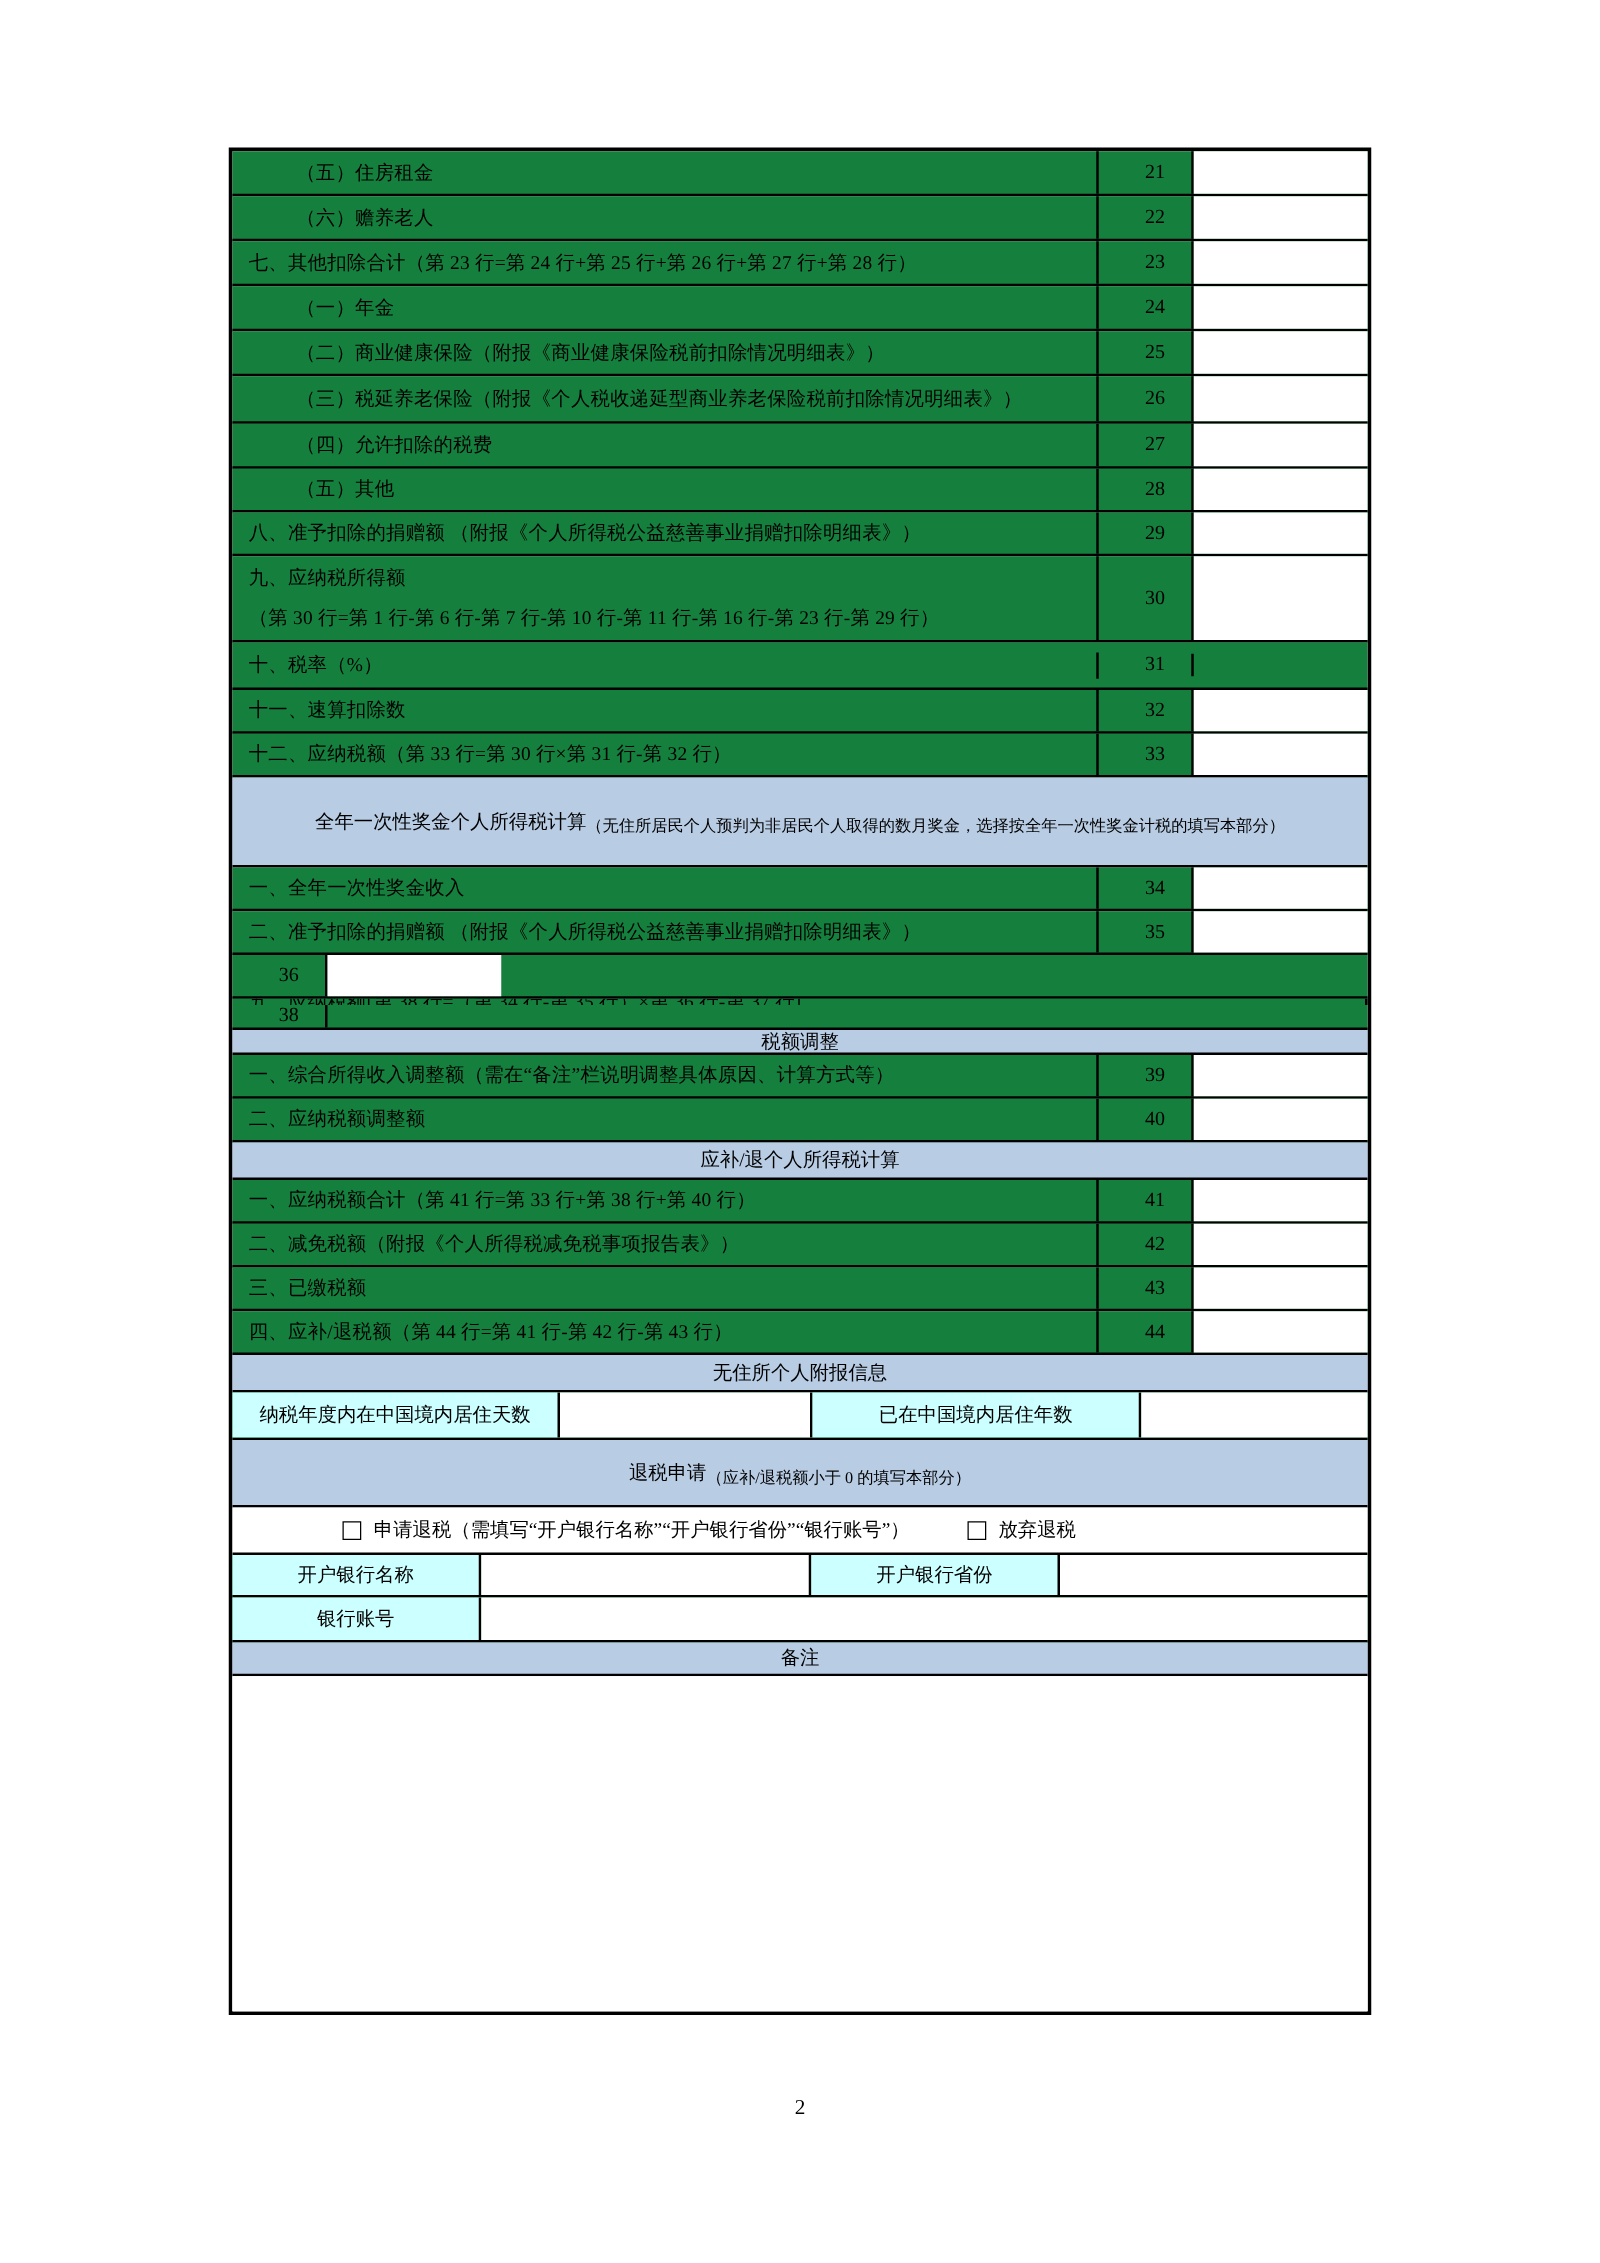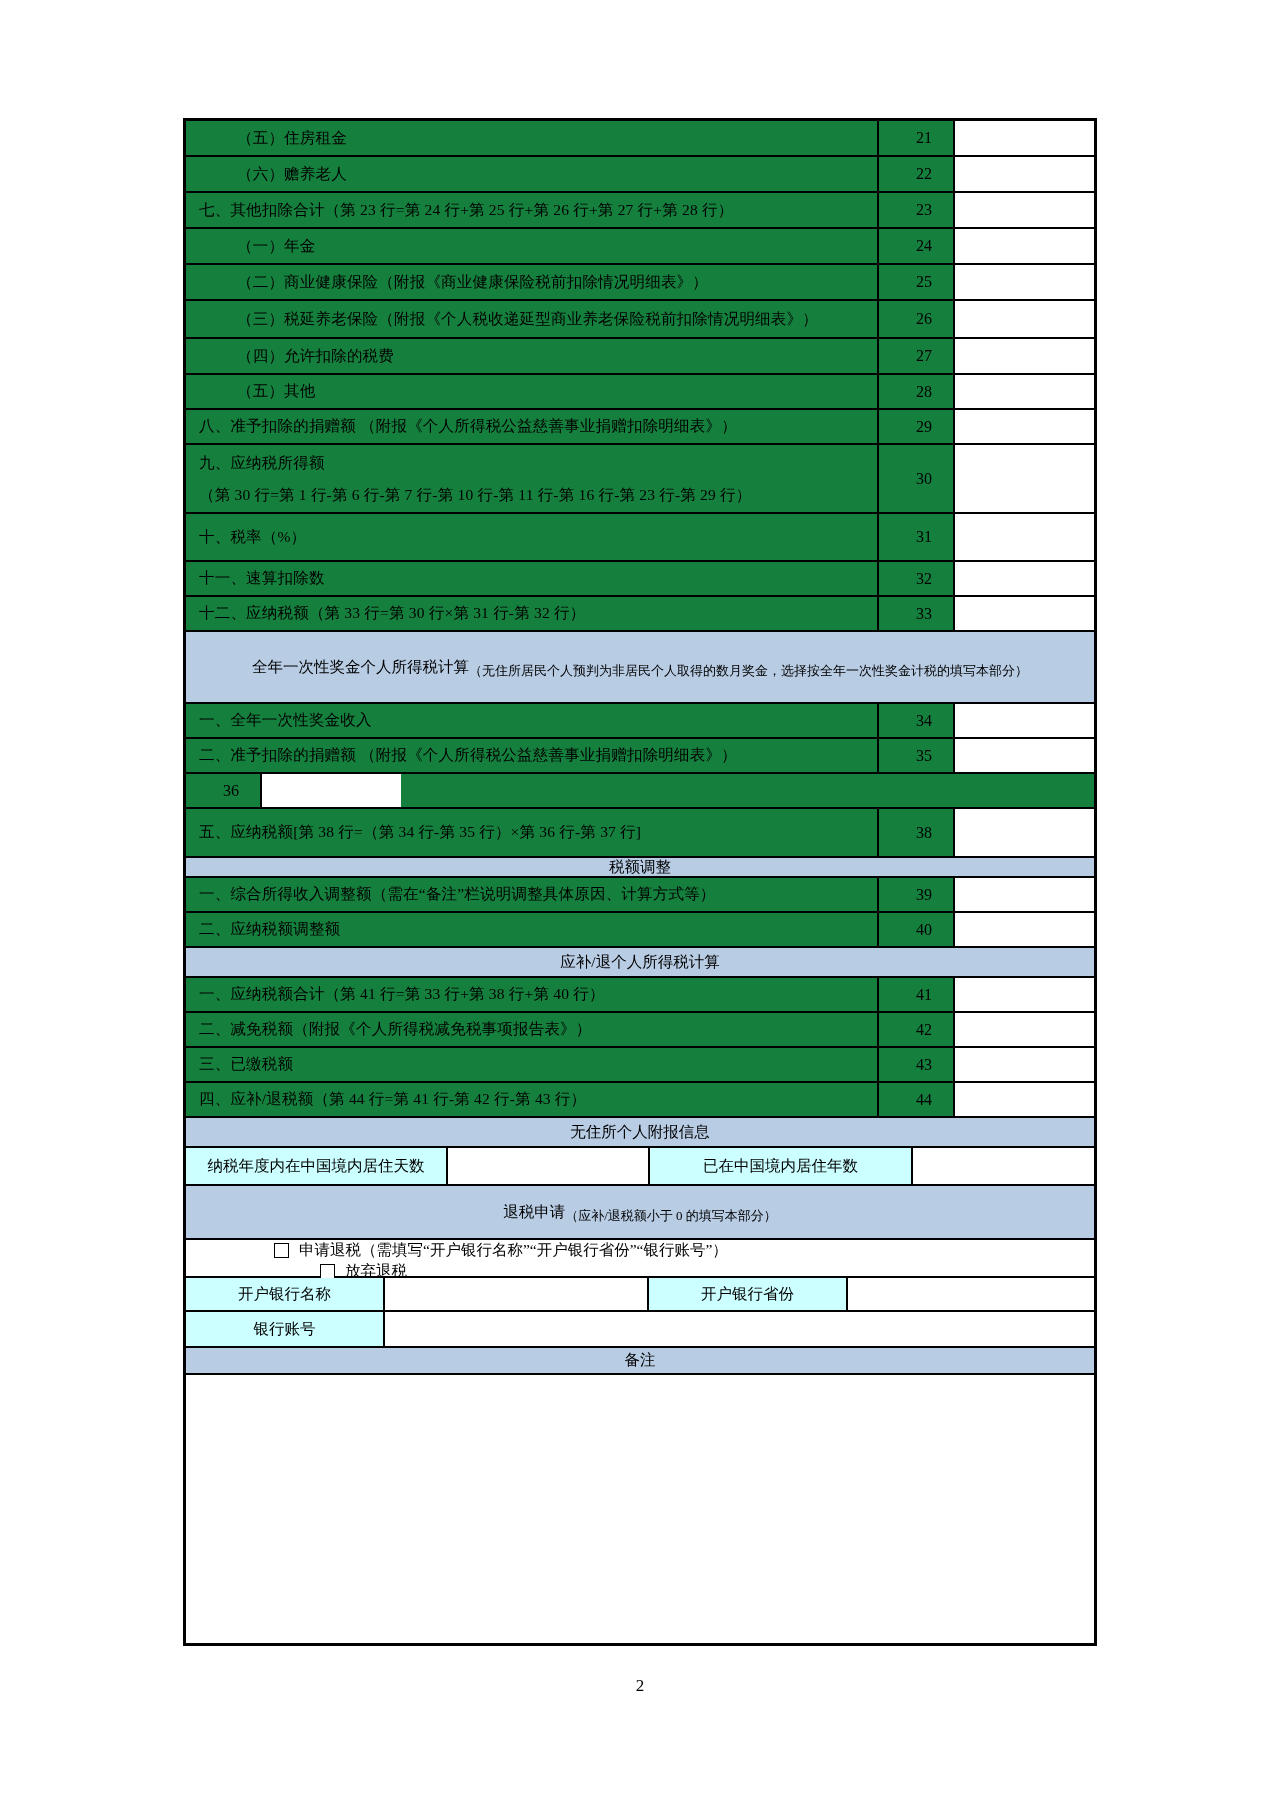--- a/index.html
+++ b/index.html
@@ -80,21 +80,21 @@
         <div class="cell val"></div>
       </div>
       <div class="row item2" style="height: 69px;">
         <div class="cell lbl two">
           <div class="lline">九、应纳税所得额</div>
           <div class="lline">（第 30 行=第 1 行-第 6 行-第 7 行-第 10 行-第 11 行-第 16 行-第 23 行-第 29 行）</div>
         </div>
         <div class="cell num">30</div>
         <div class="cell val"></div>
       </div>
-      <div class="row item" style="height: 48px;">
+      <div class="row item" style="height: 38px; align-items: center;">
         <div class="cell lbl">十、税率（%）</div>
         <div class="cell num">31</div>
         <div class="cell val"></div>
       </div>
       <div class="row item" style="height: 35px;">
         <div class="cell lbl">十一、速算扣除数</div>
         <div class="cell num">32</div>
         <div class="cell val"></div>
       </div>
       <div class="row item" style="height: 35px;">
@@ -113,21 +113,21 @@
       </div>
       <div class="row item" style="height: 35px;">
         <div class="cell lbl">二、准予扣除的捐赠额 （附报《个人所得税公益慈善事业捐赠扣除明细表》）</div>
         <div class="cell num">35</div>
         <div class="cell val"></div>
       </div>
       <div class="row item" style="height: 35px;">
         <div class="cell num">36</div>
         <div class="cell val"></div>
       </div>
-      <div class="row item" style="height: 49px;">
+      <div class="row item" style="height: 25px; flex-direction: column;">
         <div class="cell lbl">五、应纳税额[第 38 行=（第 34 行-第 35 行）×第 36 行-第 37 行]</div>
         <div class="cell num">38</div>
         <div class="cell val"></div>
       </div>
       <div class="row section" style="height: 20px;">
         <div class="stitle">税额调整</div>
       </div>
       <div class="row item" style="height: 35px;">
         <div class="cell lbl">一、综合所得收入调整额（需在“备注”栏说明调整具体原因、计算方式等）</div>
         <div class="cell num">39</div>
@@ -167,21 +167,21 @@
       <div class="row residence" style="height: 38px;">
         <div class="cell fixlbl" style="width: 262px;">纳税年度内在中国境内居住天数</div>
         <div class="cell fin bdr" style="width: 202px;"></div>
         <div class="cell fixlbl" style="width: 263px;">已在中国境内居住年数</div>
         <div class="cell fin" style="flex: 1 1 0%;"></div>
       </div>
       <div class="row section" style="height: 54px;">
         <div class="stitle">退税申请</div>
         <div class="ssub">（应补/退税额小于 0 的填写本部分）</div>
       </div>
-      <div class="row checkbox" style="height: 38px; flex-direction: column;">
+      <div class="row checkbox" style="height: 38px;">
         <span class="opt">
           <span class="cbox"></span>
           <span class="optlbl">申请退税（需填写“开户银行名称”“开户银行省份”“银行账号”）</span>
         </span>
         <span class="opt">
           <span class="cbox"></span>
           <span class="optlbl">放弃退税</span>
         </span>
       </div>
       <div class="row bank" style="height: 34px;">

